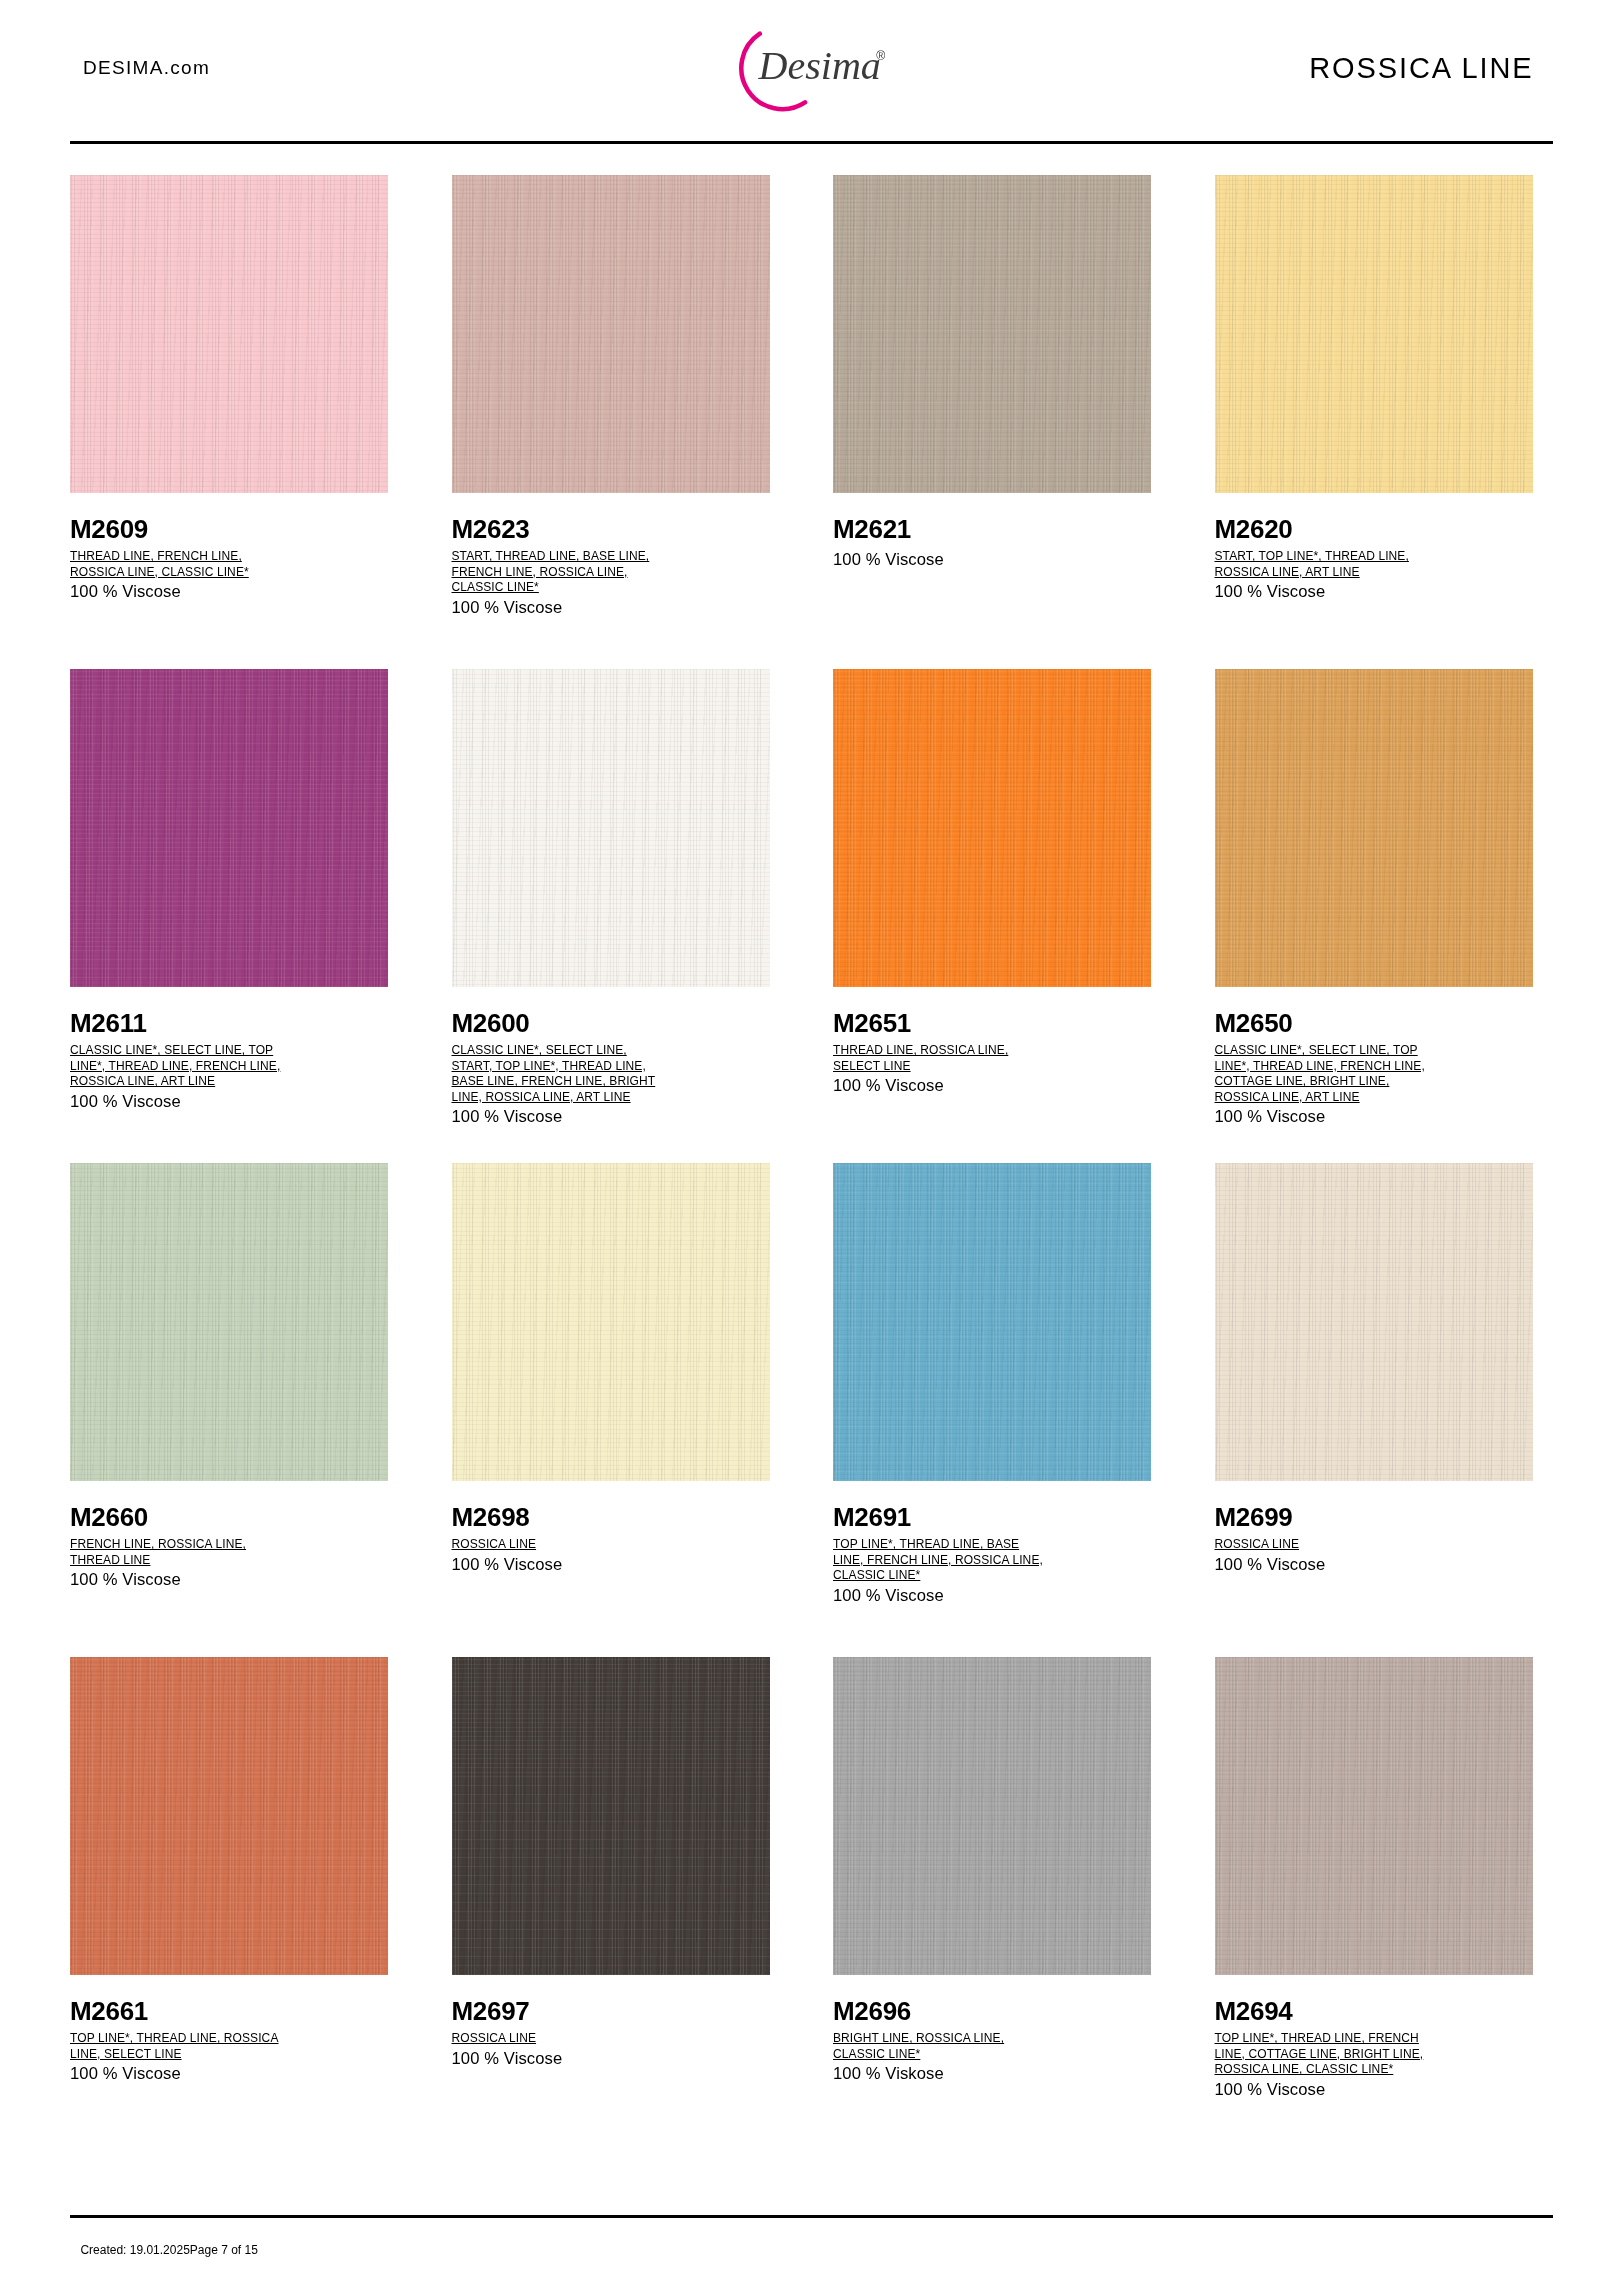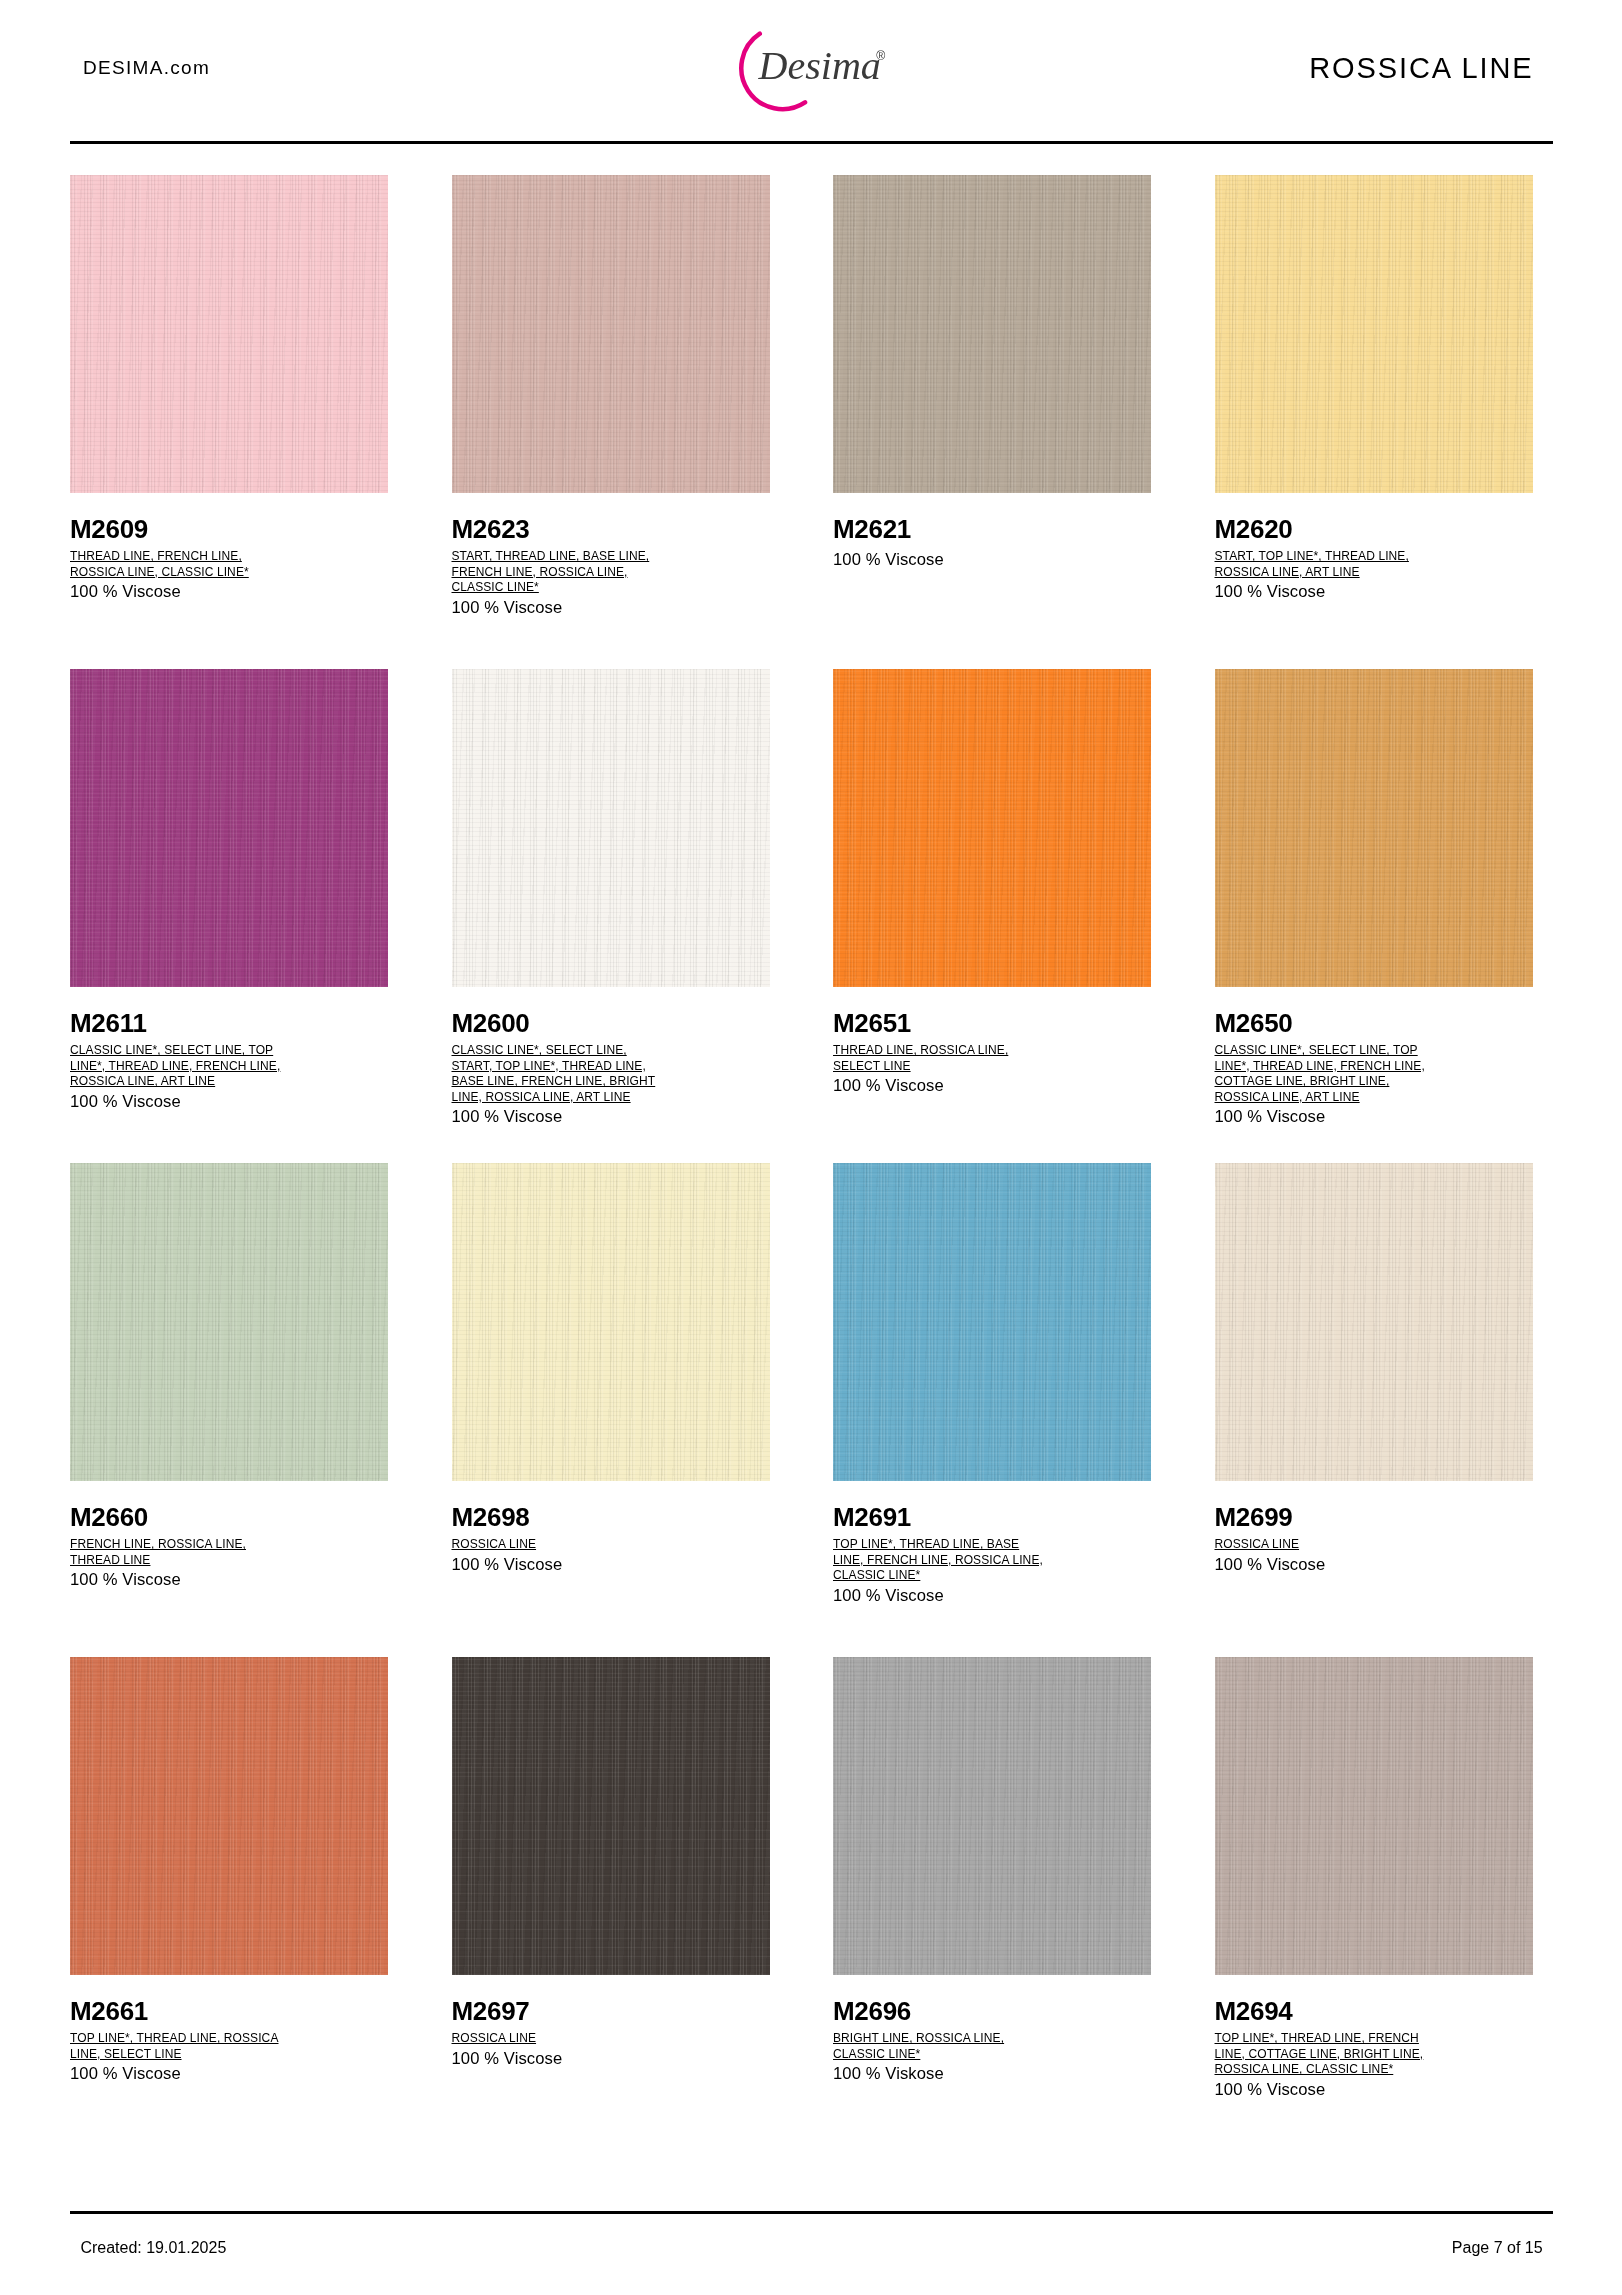--- a/index.html
+++ b/index.html
@@ -170,23 +170,23 @@
     right: 70px;
     bottom: 38px;
   }
   .rule-bottom {
     height: 2.6px;
     background: #000;
     margin-bottom: 25px;
   }
   .footer {
     display: flex;
-    justify-content: space-between;
+    justify-content: flex-start;
     align-items: baseline;
-    font-size: 16px;
+    font-size: 12px;
     padding: 0 10.4px;
     margin-top: 15px;
   }
 </style>
 </head>
 <body>
 
 <div class="page">
 
   <div class="header">

